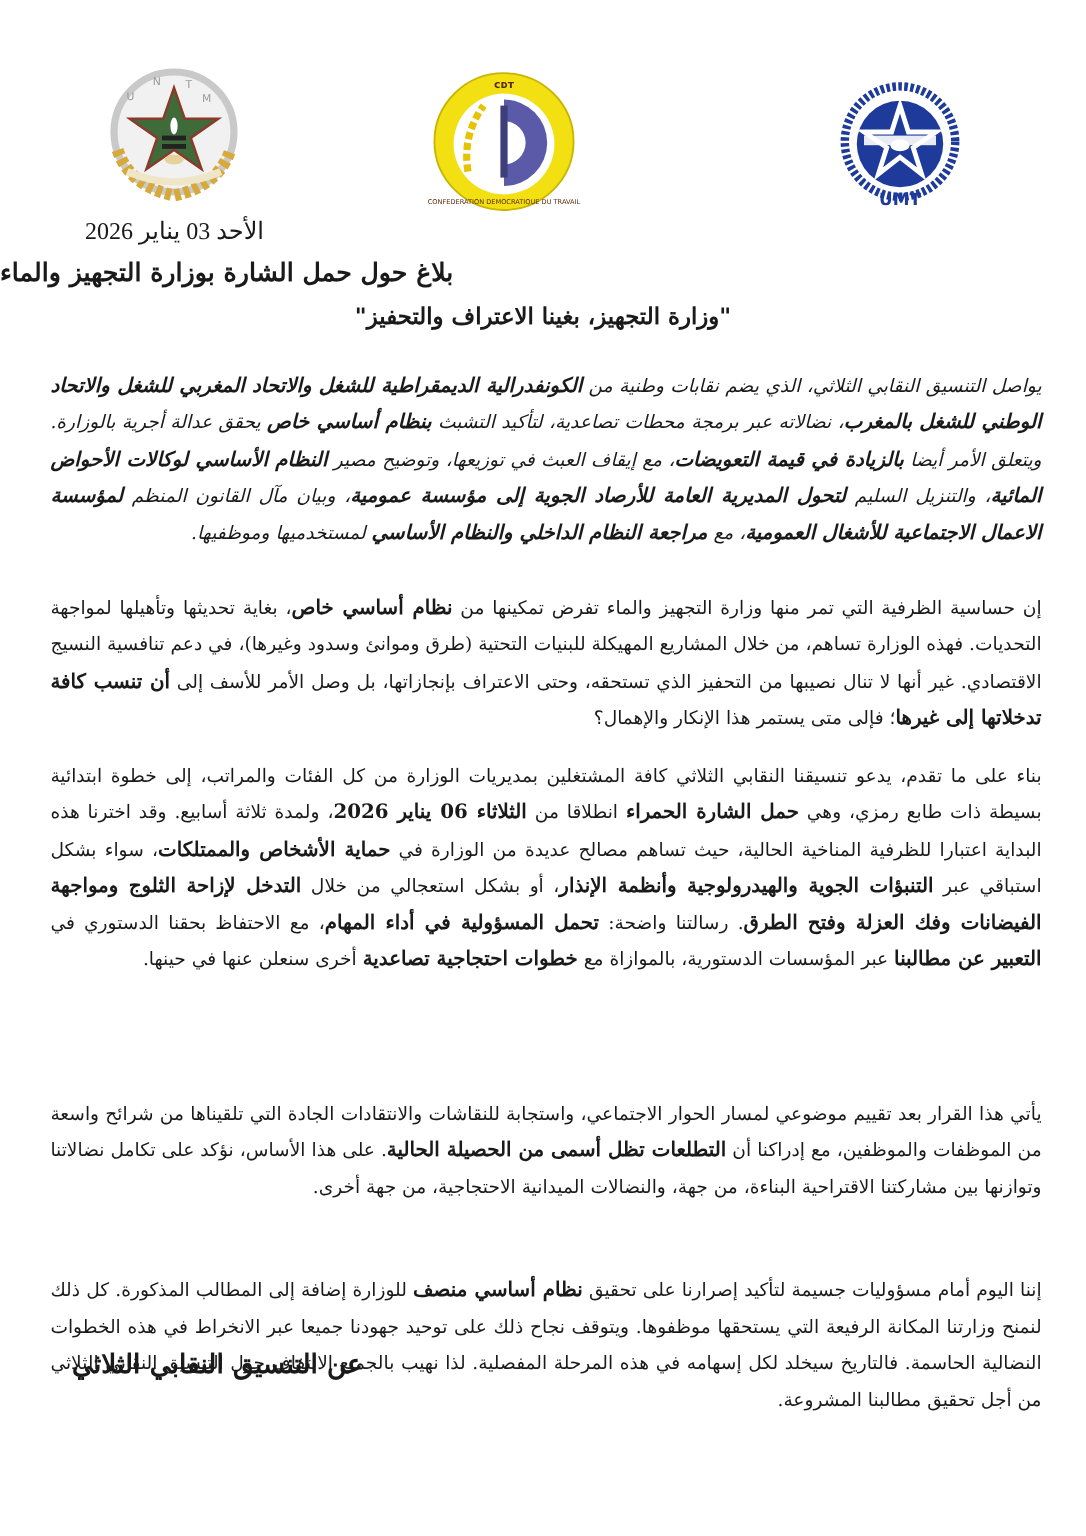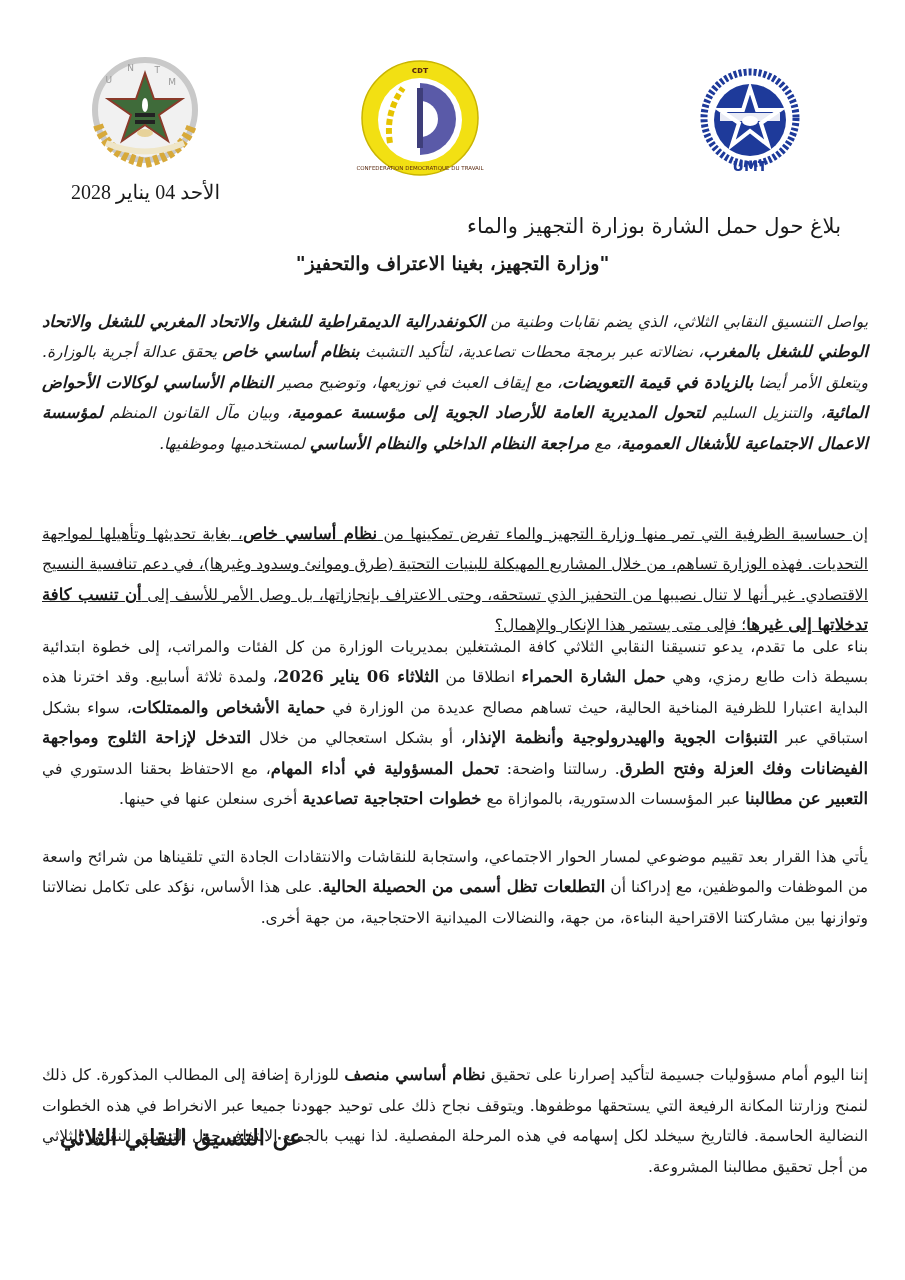--- a/index.html
+++ b/index.html
@@ -12,36 +12,36 @@
     .logo { position: absolute; top: 0; }
     .logo-untm { left: 88px; width: 115px; height: 120px; }
     .logo-cdt { left: 355px; width: 130px; height: 120px; top: 3px; }
     .logo-umt { left: 695px; width: 110px; height: 115px; top: 8px; }
     .date {
       position: absolute; top: 180px; left: 60px; width: 160px;
       font-size: 20px; text-align: right; direction: rtl;
       font-family: "Liberation Serif", "DejaVu Serif", serif;
     }
     .title {
-      position: absolute; top: 214px; left: 0; width: 841px; text-align: right;
-      font-size: 21px; font-weight: normal; direction: rtl;
+      position: absolute; top: 214px; left: 0; width: 841px; text-align: left;
+      font-size: 21px; font-weight: bold; direction: rtl;
     }
     .subtitle {
       position: absolute; top: 252px; left: 0; width: 905px; text-align: center;
       font-size: 19px; font-weight: bold; direction: rtl;
     }
     .body-text {
       position: absolute; left: 42px; width: 826px; direction: rtl;
       font-size: 15.5px; line-height: 30.5px; text-align: justify;
       text-align-last: right;
     }
     .p1 { top: 291px; font-style: italic; }
-    .p2 { top: 503px; text-decoration: underline; }
+    .p2 { top: 476px; }
     .p3 { top: 616px; }
-    .p4 { top: 826px; }
+    .p4 { top: 897px; }
     .p5 { top: 1020px; margin-top: 40px; }
     .body-text b { font-weight: bold; font-size: 16.5px; }
     .signature {
       position: absolute; top: 1124px; left: 60px; direction: rtl;
       font-size: 22px; font-weight: bold;
     }
   </style>
 </head>
 <body>
 
@@ -76,21 +76,21 @@
   <svg class="logo logo-umt" viewBox="0 0 110 115">
     <circle cx="55" cy="55" r="46" fill="none" stroke="#1e3a9a" stroke-width="7" stroke-dasharray="3 2"></circle>
     <circle cx="55" cy="57" r="36" fill="#1e3a9a"></circle>
     <polygon points="55,25 62,47 85,47 66,60 73,82 55,68 37,82 44,60 25,47 48,47" fill="none" stroke="#ffffff" stroke-width="4"></polygon>
     <rect x="25" y="50" width="60" height="8" fill="#ffffff" opacity="0.9"></rect>
     <ellipse cx="55" cy="58" rx="8" ry="5" fill="#ffffff"></ellipse>
     <text x="55" y="108" text-anchor="middle" font-size="14" font-weight="bold" fill="#1e3a9a" font-family="DejaVu Sans, sans-serif">UMT</text>
   </svg>
 </div>
 
-<div class="date">الأحد 04 يناير 2028</div>
+<div class="date">الأحد 03 يناير 2026</div>
 
 <div class="title">بلاغ حول حمل الشارة بوزارة التجهيز والماء</div>
 <div class="subtitle">"وزارة التجهيز، بغينا الاعتراف والتحفيز"</div>
 
 <p class="body-text p1"><span>يواصل التنسيق النقابي الثلاثي، الذي يضم نقابات وطنية من </span><b>الكونفدرالية الديمقراطية للشغل والاتحاد المغربي للشغل والاتحاد الوطني للشغل بالمغرب</b><span>، نضالاته عبر برمجة محطات تصاعدية، لتأكيد التشبث </span><b>بنظام أساسي خاص</b><span> يحقق عدالة أجرية بالوزارة. ويتعلق الأمر أيضا </span><b>بالزيادة في قيمة التعويضات</b><span>، مع إيقاف العبث في توزيعها، وتوضيح مصير </span><b>النظام الأساسي لوكالات الأحواض المائية</b><span>، والتنزيل السليم </span><b>لتحول المديرية العامة للأرصاد الجوية إلى مؤسسة عمومية</b><span>، وبيان مآل القانون المنظم </span><b>لمؤسسة الاعمال الاجتماعية للأشغال العمومية</b><span>، مع </span><b>مراجعة النظام الداخلي والنظام الأساسي</b><span> لمستخدميها وموظفيها.</span></p>
 <p class="body-text p2"><span>إن حساسية الظرفية التي تمر منها وزارة التجهيز والماء تفرض تمكينها من </span><b>نظام أساسي خاص</b><span>، بغاية تحديثها وتأهيلها لمواجهة التحديات. فهذه الوزارة تساهم، من خلال المشاريع المهيكلة للبنيات التحتية (طرق وموانئ وسدود وغيرها)، في دعم تنافسية النسيج الاقتصادي. غير أنها لا تنال نصيبها من التحفيز الذي تستحقه، وحتى الاعتراف بإنجازاتها، بل وصل الأمر للأسف إلى </span><b>أن تنسب كافة تدخلاتها إلى غيرها</b><span>؛ فإلى متى يستمر هذا الإنكار والإهمال؟</span></p>
 <p class="body-text p3"><span>بناء على ما تقدم، يدعو تنسيقنا النقابي الثلاثي كافة المشتغلين بمديريات الوزارة من كل الفئات والمراتب، إلى خطوة ابتدائية بسيطة ذات طابع رمزي، وهي </span><b>حمل الشارة الحمراء</b><span> انطلاقا من </span><b>الثلاثاء 06 يناير 2026</b><span>، ولمدة ثلاثة أسابيع. وقد اخترنا هذه البداية اعتبارا للظرفية المناخية الحالية، حيث تساهم مصالح عديدة من الوزارة في </span><b>حماية الأشخاص والممتلكات</b><span>، سواء بشكل استباقي عبر </span><b>التنبؤات الجوية والهيدرولوجية وأنظمة الإنذار</b><span>، أو بشكل استعجالي من خلال </span><b>التدخل لإزاحة الثلوج ومواجهة الفيضانات وفك العزلة وفتح الطرق</b><span>. رسالتنا واضحة: </span><b>تحمل المسؤولية في أداء المهام</b><span>، مع الاحتفاظ بحقنا الدستوري في </span><b>التعبير عن مطالبنا</b><span> عبر المؤسسات الدستورية، بالموازاة مع </span><b>خطوات احتجاجية تصاعدية</b><span> أخرى سنعلن عنها في حينها.</span></p>
 <p class="body-text p4"><span>يأتي هذا القرار بعد تقييم موضوعي لمسار الحوار الاجتماعي، واستجابة للنقاشات والانتقادات الجادة التي تلقيناها من شرائح واسعة من الموظفات والموظفين، مع إدراكنا أن </span><b>التطلعات تظل أسمى من الحصيلة الحالية</b><span>. على هذا الأساس، نؤكد على تكامل نضالاتنا وتوازنها بين مشاركتنا الاقتراحية البناءة، من جهة، والنضالات الميدانية الاحتجاجية، من جهة أخرى.</span></p>
 <p class="body-text p5"><span>إننا اليوم أمام مسؤوليات جسيمة لتأكيد إصرارنا على تحقيق </span><b>نظام أساسي منصف</b><span> للوزارة إضافة إلى المطالب المذكورة. كل ذلك لنمنح وزارتنا المكانة الرفيعة التي يستحقها موظفوها. ويتوقف نجاح ذلك على توحيد جهودنا جميعا عبر الانخراط في هذه الخطوات النضالية الحاسمة. فالتاريخ سيخلد لكل إسهامه في هذه المرحلة المفصلية. لذا نهيب بالجميع الالتفاف حول التنسيق النقابي الثلاثي من أجل تحقيق مطالبنا المشروعة.</span></p>
 

